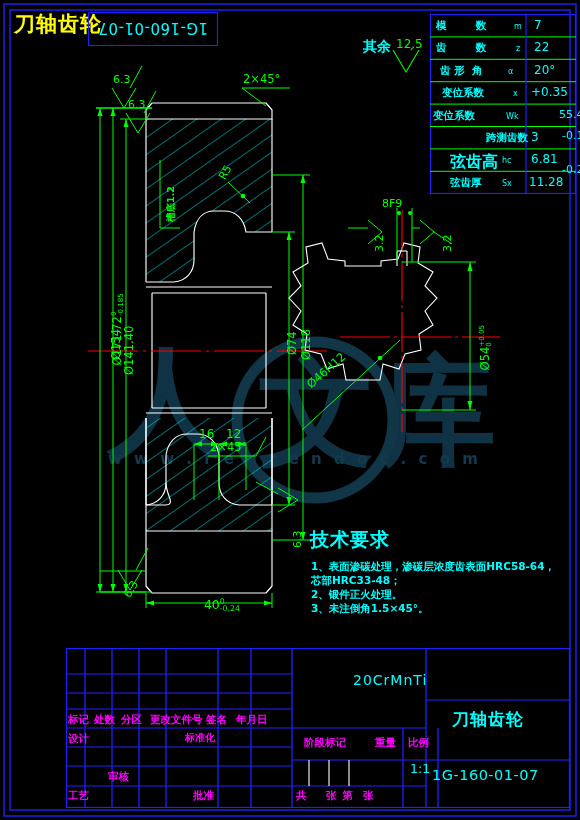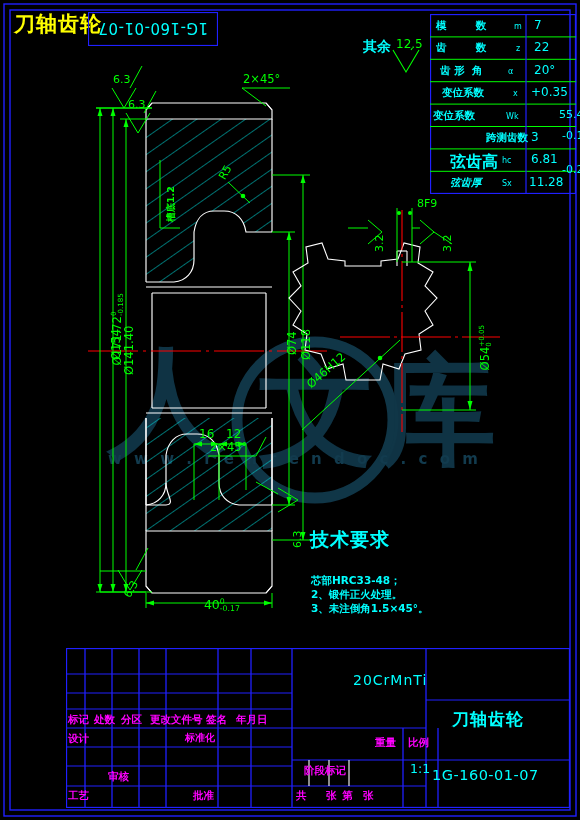--- a/index.html
+++ b/index.html
@@ -90,21 +90,21 @@
       <span>-0.20</span>
     </div>
 
     <div class="t cyn" style="left:16px;top:118px;font-size:10.5px;font-weight:bold;padding-left:40px;">跨测齿数</div>
     <div class="t cyn" style="left:101px;top:117px;font-size:12px;">3</div>
 
     <div class="t cyn" style="left:20px;top:140.4px;font-size:16px;font-weight:bold;">弦齿高</div>
     <div class="t cyn" style="left:72px;top:143.4px;font-size:8px;">hc</div>
     <div class="t cyn" style="left:101px;top:139.4px;font-size:12px;">6.81</div>
 
-    <div class="t cyn" style="left:20px;top:162.8px;font-size:10.5px;font-weight:bold;font-style:italic;">弦齿厚</div>
+    <div class="t cyn" style="left:20px;top:162.8px;font-size:10.5px;font-weight:bold;">弦齿厚</div>
     <div class="t cyn" style="left:72px;top:165.8px;font-size:8px;">Sx</div>
     <div class="t cyn" style="left:99px;top:161.8px;font-size:12px;">11.28</div>
   </div>
 
   <svg class="abs" style="left:0;top:0" width="580" height="820">
 
     <defs>
       <pattern id="hatch" width="14" height="14" patternTransform="rotate(55)" patternUnits="userSpaceOnUse">
         <line x1="0" y1="0" x2="0" y2="14" stroke="#00d8d8" stroke-width="1.05"></line>
       </pattern>
@@ -289,45 +289,46 @@
 
   <div class="t grn vert" style="left:287px;top:355px;font-size:11.5px;transform:rotate(-90deg);">Ø74</div>
   <div class="t grn vert" style="left:301px;top:360px;font-size:11.5px;transform:rotate(-90deg);">Ø118</div>
 
   <div class="t grn" style="left:305px;top:382px;font-size:11.5px;transform:rotate(-41deg);transform-origin:0 0;">Ø46H12</div>
 
   <div class="t grn vert" style="left:466px;top:385px;font-size:11.5px;transform:rotate(-90deg);">
     <span>Ø54</span><span class="frac"><span>+0.05</span><span>0</span></span>
   </div>
 
-  <div class="t grn" style="left:417px;top:198px;font-size:11px;">8F9</div>
+  <div class="t grn" style="left:382px;top:198px;font-size:11px;">8F9</div>
 
   <div class="t grn vert" style="left:374px;top:252px;font-size:11px;transform:rotate(-90deg);">3.2</div>
   <div class="t grn vert" style="left:442px;top:252px;font-size:11px;transform:rotate(-90deg);">3.2</div>
 
   <div class="t grn" style="left:243px;top:74px;font-size:11.5px;">2×45°</div>
   <div class="t grn" style="left:210px;top:442px;font-size:11.5px;">2×45°</div>
 
   <div class="t grn" style="left:217px;top:176px;font-size:11px;transform:rotate(-60deg);transform-origin:0 0;">R5</div>
 
   <div class="t grn vert" style="left:166px;top:222px;font-size:9.5px;transform:rotate(-90deg);font-weight:bold;">槽底1.2</div>
 
   <div class="t grn" style="left:199px;top:428px;font-size:12px;">16</div>
   <div class="t grn" style="left:226px;top:428px;font-size:12px;">12</div>
 
   <div class="t grn" style="left:188px;top:585px;font-size:12.5px;">
-    <span>40</span><span class="frac"><span>0</span><span>-0.17</span></span>
+    <span>40</span><span class="frac"><span>0</span><span>-0.24</span></span>
   </div>
 
   <div class="t grn" style="left:113px;top:74px;font-size:11px;">6.3</div>
   <div class="t grn" style="left:128px;top:99px;font-size:11px;">6.3</div>
   <div class="t grn vert" style="left:122px;top:594px;font-size:11px;transform:rotate(-60deg);">6.3</div>
   <div class="t grn vert" style="left:292px;top:548px;font-size:11px;transform:rotate(-90deg);">6.3</div>
 
   <div class="t cyn" style="left:310px;top:530px;font-size:19px;font-weight:bold;letter-spacing:1px;">技术要求</div>
+  <div class="t cyn" style="left:311px;top:561px;font-size:10.5px;font-weight:bold;">1、表面渗碳处理，渗碳层浓度齿表面HRC58-64，</div>
   <div class="t cyn" style="left:311px;top:575px;font-size:10.5px;font-weight:bold;">芯部HRC33-48；</div>
   <div class="t cyn" style="left:311px;top:589px;font-size:10.5px;font-weight:bold;">2、锻件正火处理。</div>
   <div class="t cyn" style="left:311px;top:603px;font-size:10.5px;font-weight:bold;">3、未注倒角1.5×45°。</div>
 
   <svg class="abs" style="left:66px;top:648px" width="504" height="160">
     <g stroke="#2020ff" stroke-width="1.3" fill="none">
       <rect x="0.5" y="0.5" width="503" height="159"></rect>
 
       <line x1="0" y1="0" x2="0" y2="160"></line>
       <line x1="19" y1="0" x2="19" y2="160"></line>
@@ -371,21 +372,21 @@
   <div class="t mag" style="left:150px;top:714px;font-size:10.5px;font-weight:bold;">更改文件号</div>
   <div class="t mag" style="left:206px;top:714px;font-size:10.5px;font-weight:bold;">签名</div>
   <div class="t mag" style="left:236px;top:714px;font-size:10.5px;font-weight:bold;">年月日</div>
 
   <div class="t mag" style="left:68px;top:733px;font-size:10.5px;font-weight:bold;">设计</div>
   <div class="t mag" style="left:185px;top:733px;font-size:10px;font-weight:bold;">标准化</div>
   <div class="t mag" style="left:68px;top:771px;font-size:10.5px;font-weight:bold;padding-left:40px;">审核</div>
   <div class="t mag" style="left:68px;top:790px;font-size:10.5px;font-weight:bold;">工艺</div>
   <div class="t mag" style="left:193px;top:790px;font-size:10.5px;font-weight:bold;">批准</div>
 
-  <div class="t mag" style="left:304px;top:737px;font-size:10.5px;font-weight:bold;margin-top:28px;">阶段标记</div>
+  <div class="t mag" style="left:304px;top:737px;font-size:10.5px;font-weight:bold;">阶段标记</div>
   <div class="t mag" style="left:375px;top:737px;font-size:10.5px;font-weight:bold;">重量</div>
   <div class="t mag" style="left:408px;top:737px;font-size:10.5px;font-weight:bold;">比例</div>
   <div class="t cyn" style="left:410px;top:763px;font-size:12.5px;">1:1</div>
   <div class="t mag" style="left:296px;top:790px;font-size:10.5px;font-weight:bold;letter-spacing:1px;">共    张 第  张</div>
 
   <div class="t cyn" style="left:353px;top:673px;font-size:14px;letter-spacing:1px;">20CrMnTi</div>
   <div class="t cyn" style="left:452px;top:711px;font-size:17px;font-weight:bold;letter-spacing:1px;">刀轴齿轮</div>
   <div class="t cyn" style="left:432px;top:768px;font-size:14.5px;letter-spacing:.5px;">1G-160-01-07</div>
 
 </div>

